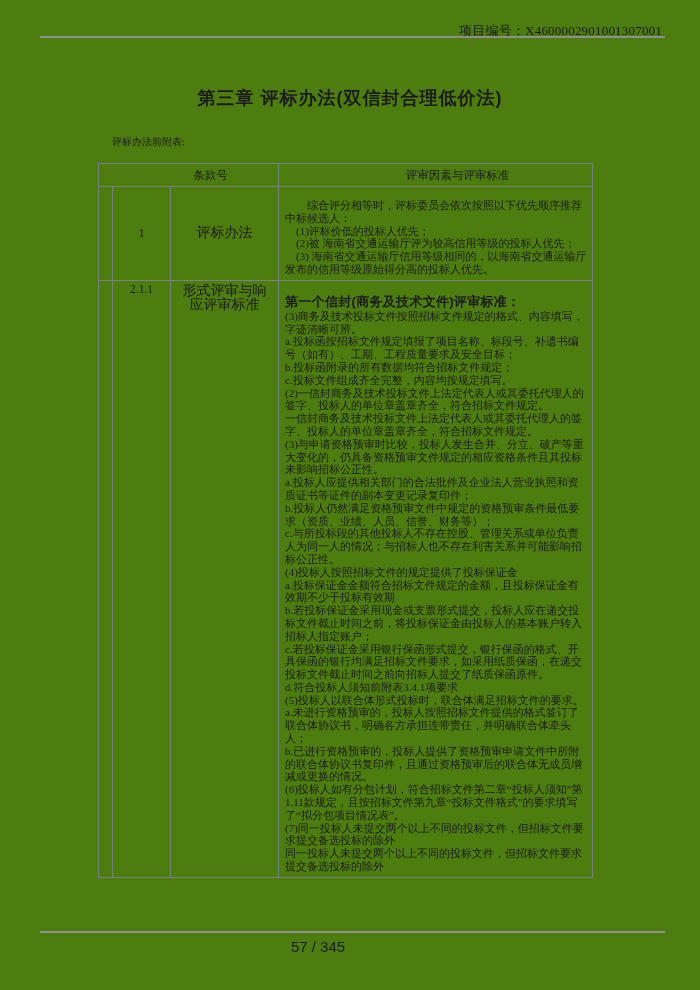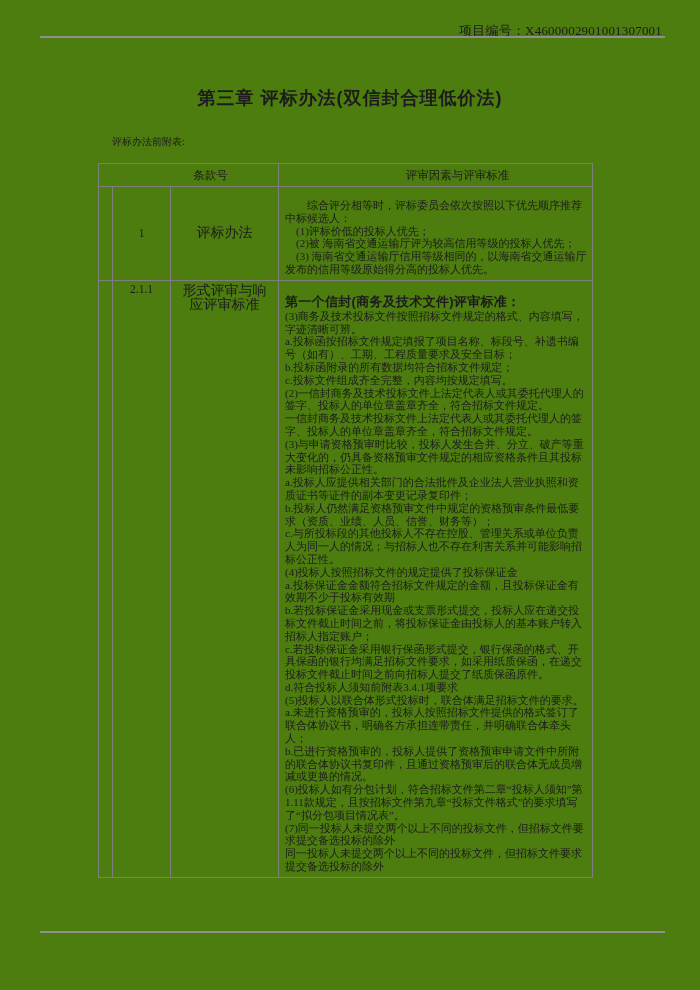--- a/index.html
+++ b/index.html
@@ -188,14 +188,15 @@
               <div class="para gap">(6)投标人如有分包计划，符合招标文件第二章“投标人须知”第1.11款规定，且按招标文件第九章“投标文件格式”的要求填写了“拟分包项目情况表”。</div>
               <div class="para gap">(7)同一投标人未提交两个以上不同的投标文件，但招标文件要求提交备选投标的除外</div>
               <div class="para">同一投标人未提交两个以上不同的投标文件，但招标文件要求提交备选投标的除外</div>
             </td>
           </tr>
         </tbody>
     </table>
   </div>
 
   <div class="footer-rule"></div>
+  <div class="page-number">57 / 345</div>
 
 </div>
 
 </body></html>

